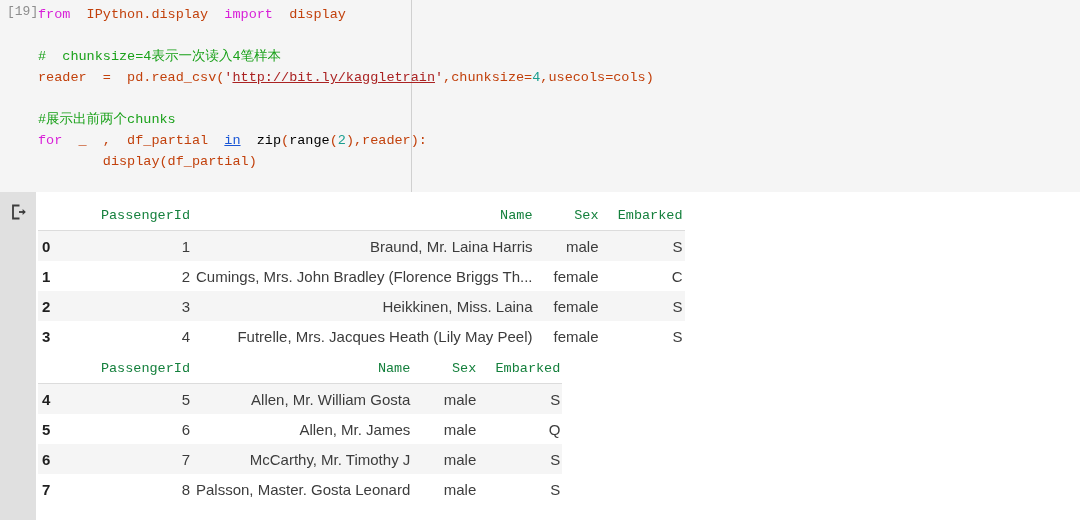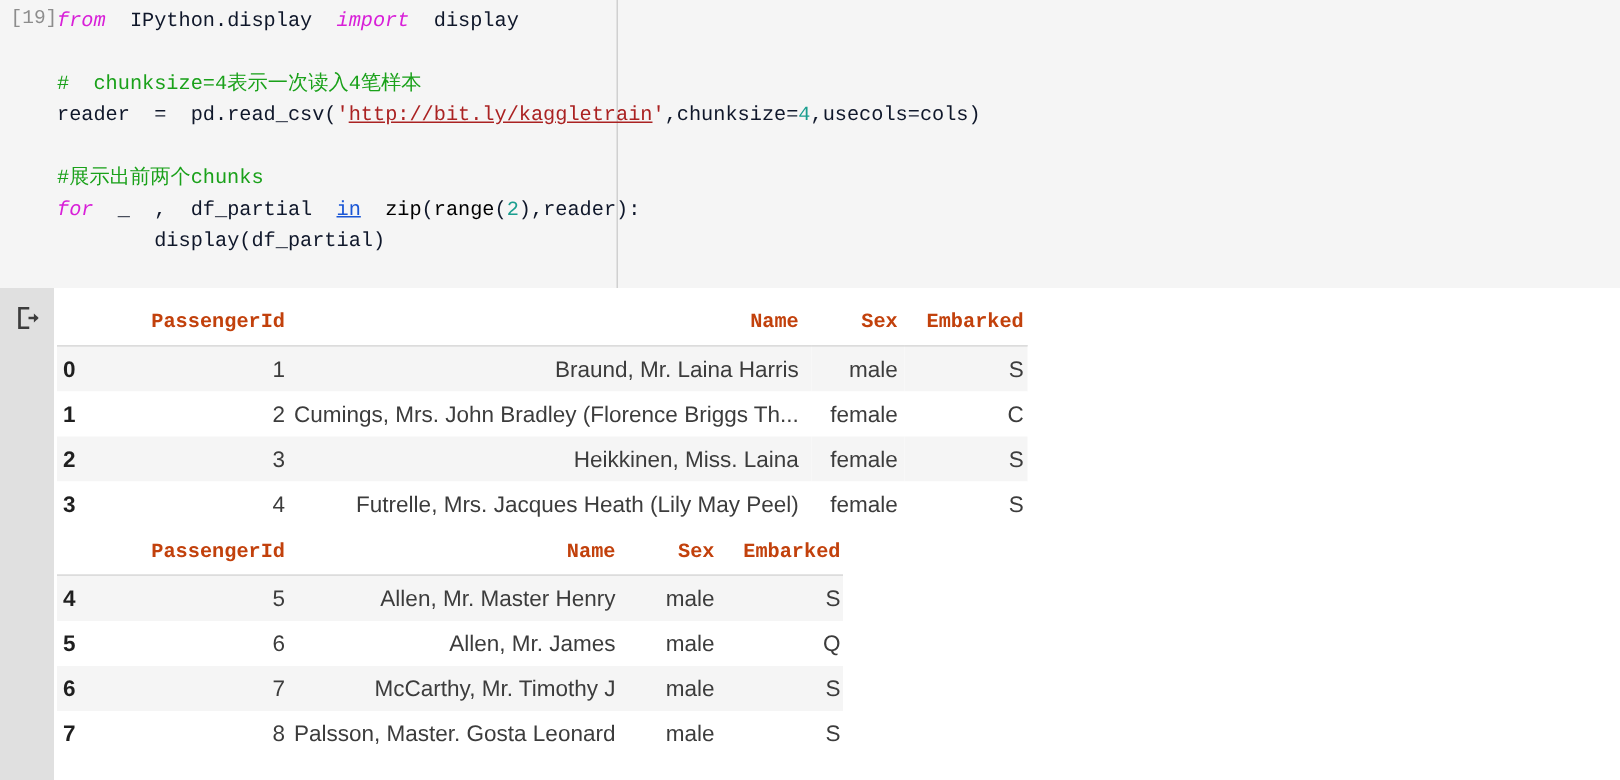--- a/index.html
+++ b/index.html
@@ -28,28 +28,28 @@
     text-align:right;
   }
   .code-body{
     position:absolute;left:38px;top:4px;
     font-family:"Liberation Mono", monospace;
     font-size:13.5px;line-height:21px;color:#222222;
     white-space:pre;
   }
   .code-line{white-space:pre;height:21px;}
   .blank{height:21px;}
-  .kw{color:#d81fd8;font-style:italic;}
+  .kw{color:#d81fd8;}
   .kw2{color:#1a56d6;text-decoration:underline;}
   .fn{color:#000000;}
   .num{color:#1a9e8f;}
   .com{color:#1aa11a;}
   .str-url{color:#aa2222;text-decoration:underline;margin-top:36px;}
   .str-q{color:#aa2222;}
-  .pl{color:#0f172a;}
+  .pl{color:#c2410c;}
 
   
   .output-area{
     position:absolute;left:0;top:192px;width:1080px;height:328px;
     background:#ffffff;
   }
   .out-gutter{
     position:absolute;left:0;top:0;width:36px;height:328px;
     background:#e0e0e0;
   }
@@ -69,22 +69,22 @@
   }
   .df th, .df td{
     padding:0;
     vertical-align:middle;
     white-space:nowrap;
   }
   .df thead th{
     height:30px;
     font-family:"Liberation Mono", monospace;
     font-size:13.5px;
-    font-weight:bold;
-    color:#c2410c;
+    font-weight:normal;
+    color:#15803d;
     text-align:right;
     border-bottom:1px solid #dcdcdc;
   }
   .df tbody td{
     height:30px;
     font-family:"Liberation Sans", sans-serif;
     font-size:15px;
     text-align:right;
     color:#3c3c3c;
   }
@@ -186,21 +186,21 @@
               <th class="c-pid">PassengerId</th>
               <th class="c-name">Name</th>
               <th class="c-sex">Sex</th>
               <th class="c-emb">Embarked</th>
             </tr>
           </thead>
           <tbody>
             <tr class="odd">
               <td class="c-idx idx">4</td>
               <td class="c-pid">5</td>
-              <td class="c-name">Allen, Mr. Master Henry</td>
+              <td class="c-name">Allen, Mr. William Gosta</td>
               <td class="c-sex">male</td>
               <td class="c-emb">S</td>
             </tr>
             <tr class="even">
               <td class="c-idx idx">5</td>
               <td class="c-pid">6</td>
               <td class="c-name">Allen, Mr. James</td>
               <td class="c-sex">male</td>
               <td class="c-emb">Q</td>
             </tr>

